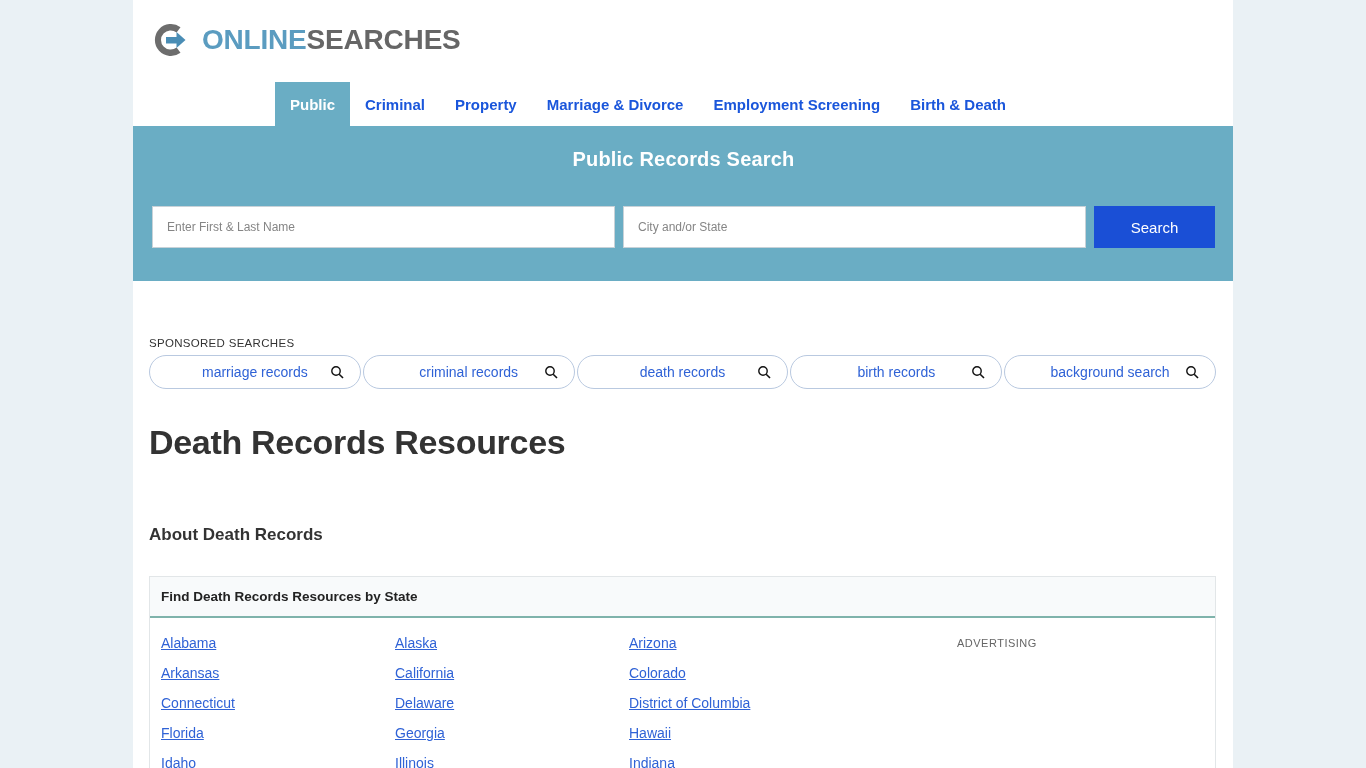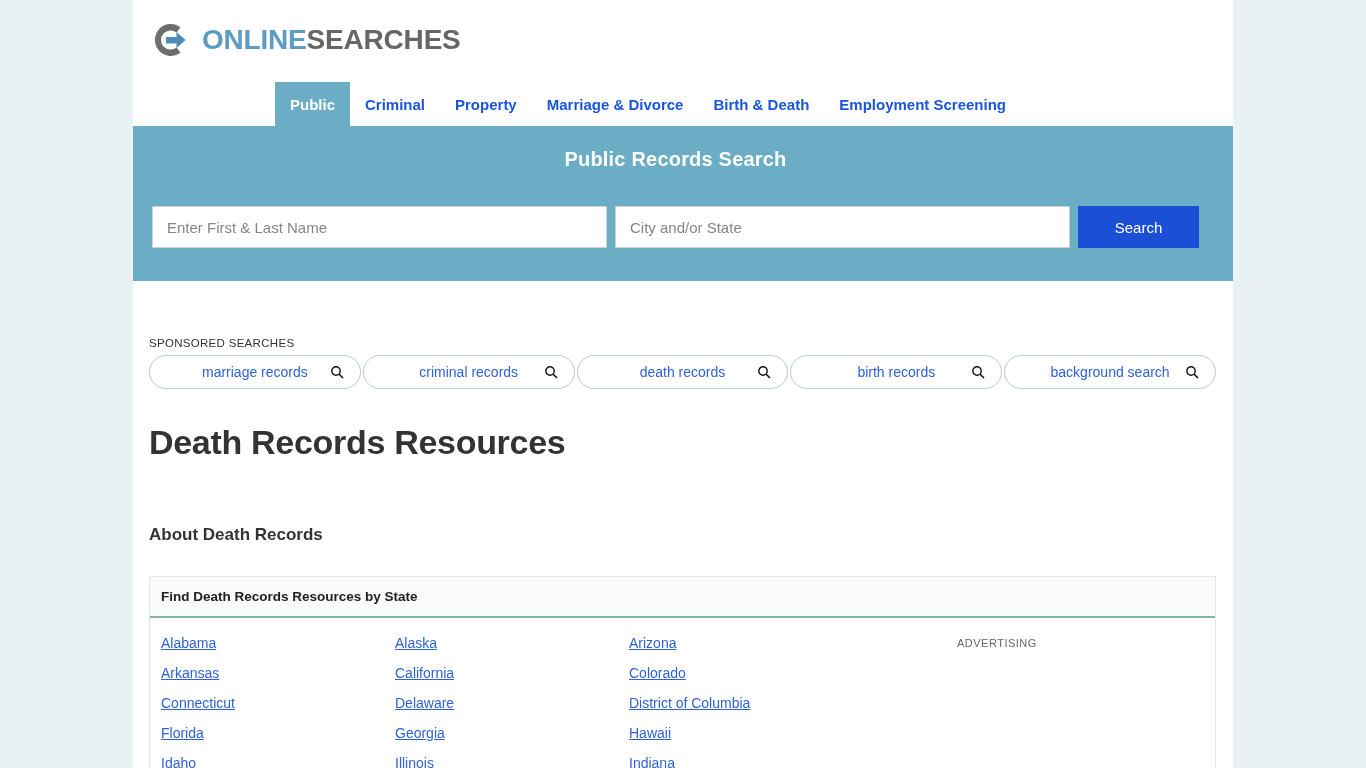--- a/index.html
+++ b/index.html
@@ -74,42 +74,42 @@
     white-space: nowrap;
   }
   .nav-item.active {
     background: #6aadc4;
     color: #ffffff;
   }
 
   
   .hero {
     background: #6aadc4;
-    padding: 22px 34px 28px 19px;
+    padding: 22px 18px 28px 19px;
     height: 155px;
   }
   .hero-title {
     text-align: center;
     color: #ffffff;
     font-size: 20px;
     font-weight: bold;
     margin: 0 0 35px 0;
     letter-spacing: 0.2px;
   }
   .search-row {
     display: flex;
     gap: 8px;
     align-items: stretch;
     height: 42px;
   }
   .search-field {
     flex: 1;
     border: 1px solid #c8d2d8;
     background: #ffffff;
-    font-size: 15px;
+    font-size: 12px;
     color: #555;
     padding: 0 14px;
     font-family: "Liberation Sans", sans-serif;
     outline: none;
   }
   .search-field::placeholder { color: #858585; }
   .search-button {
     width: 121px;
     background: #1a4fd6;
     color: #ffffff;
@@ -248,24 +248,24 @@
       <div class="nav-item">
           <span>Criminal</span>
         </div>
       <div class="nav-item">
           <span>Property</span>
         </div>
       <div class="nav-item">
           <span>Marriage &amp; Divorce</span>
         </div>
       <div class="nav-item">
+          <span>Employment Screening</span>
+        </div>
+      <div class="nav-item">
           <span>Birth &amp; Death</span>
-        </div>
-      <div class="nav-item">
-          <span>Employment Screening</span>
         </div>
     </div>
 
     <div class="hero">
       <div class="hero-title">Public Records Search</div>
       <div class="search-row">
         <input class="search-field" type="text" placeholder="Enter First &amp; Last Name" style="">
         <input class="search-field" type="text" placeholder="City and/or State" style="">
         <button class="search-button">Search</button>
       </div>

